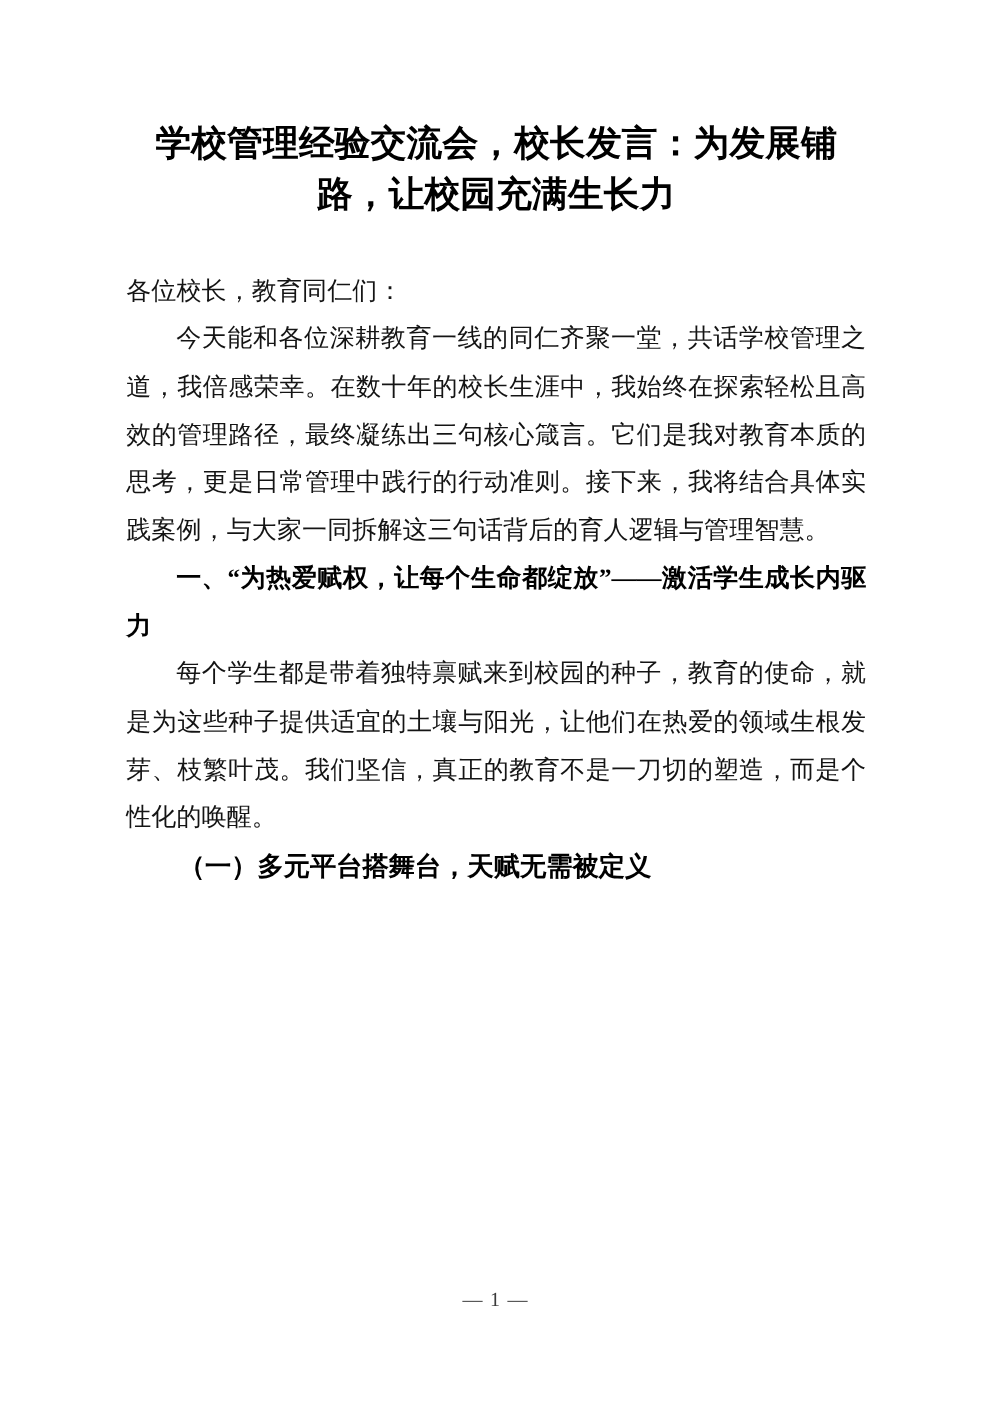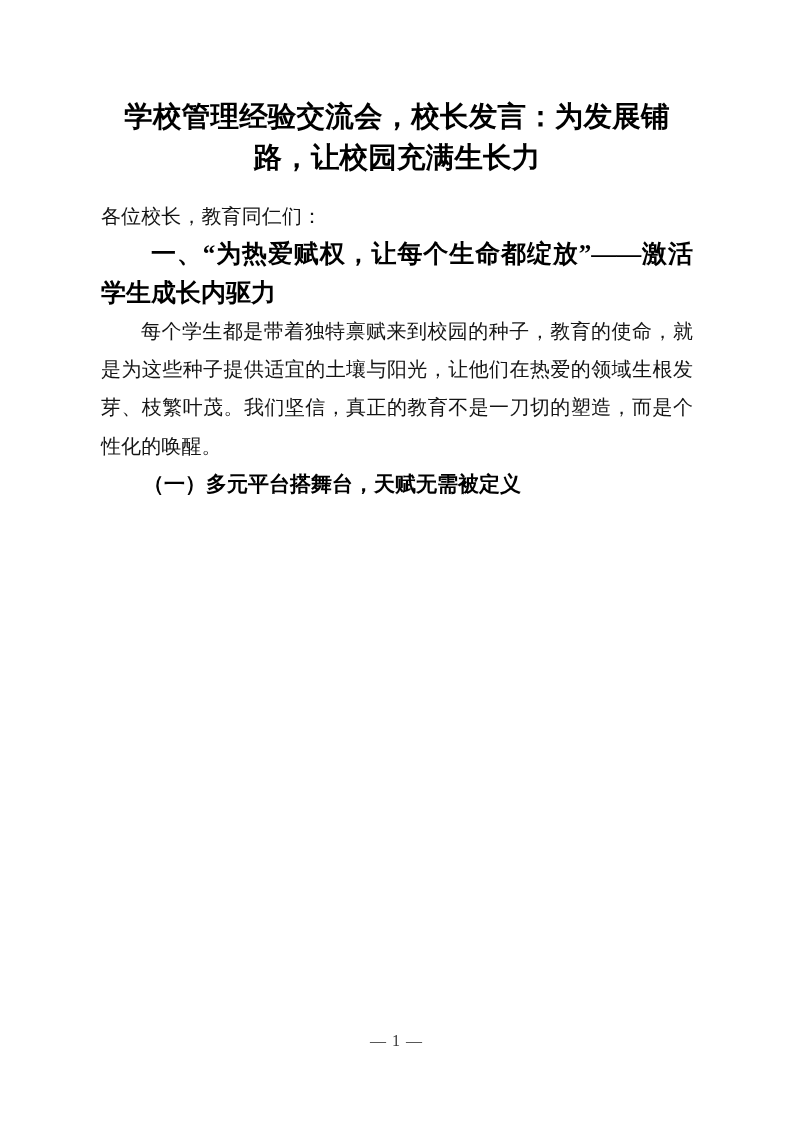--- a/index.html
+++ b/index.html
@@ -26,27 +26,27 @@
   
   #content {
     position: absolute;
     left: 101px;
     top: 96px;
     width: 592px;
   }
 
   
   .doc-title {
-    font-family: Liberation Serif, serif;
+    font-family: Liberation Mono, monospace;
     font-weight: 700;
     font-size: 28.5px;
     line-height: 41px;
     text-align: center;
     letter-spacing: 0.2px;
-    margin: 0 0 19px 0;
+    margin: 0 0 36px 0;
     color: #000;
   }
 
   
   .para {
     font-family: "Liberation Serif", "DejaVu Serif", serif;
     font-size: 20px;
     line-height: 38.3px;
     text-align: justify;
     text-justify: inter-ideograph;
@@ -54,21 +54,21 @@
     letter-spacing: 0.1px;
     color: #141414;
   }
   .para.indent { text-indent: 2em; }
   .para.flush  { text-indent: 0; }
 
   
   .h1-sec {
     font-family: "Liberation Serif", "DejaVu Serif", serif;
     font-weight: 700;
-    font-size: 25px;
+    font-size: 20px;
     line-height: 38.3px;
     text-indent: 2em;
     text-align: justify;
     text-justify: inter-ideograph;
     margin: 0;
     color: #000;
   }
 
   
   .h2-sec {
@@ -105,20 +105,21 @@
 
 <div id="page">
 
   <div id="content">
 
     <h1 class="doc-title">学校管理经验交流会，校长发言：为发展铺路，让校园充满生长力</h1>
 
     <p class="para flush">各位校长，教育同仁们：</p>
 
 
+    <p class="para indent">今天能和各位深耕教育一线的同仁齐聚一堂，共话学校管理之道，我倍感荣幸。在数十年的校长生涯中，我始终在探索轻松且高效的管理路径，最终凝练出三句核心箴言。它们是我对教育本质的思考，更是日常管理中践行的行动准则。接下来，我将结合具体实践案例，与大家一同拆解这三句话背后的育人逻辑与管理智慧。</p>
 
     <p class="h1-sec">一、“为热爱赋权，让每个生命都绽放”——激活学生成长内驱力</p>
 
     <p class="para indent">每个学生都是带着独特禀赋来到校园的种子，教育的使命，就是为这些种子提供适宜的土壤与阳光，让他们在热爱的领域生根发芽、枝繁叶茂。我们坚信，真正的教育不是一刀切的塑造，而是个性化的唤醒。</p>
 
     <p class="h2-sec">（一）多元平台搭舞台，天赋无需被定义</p>
 
 
   </div>
 

